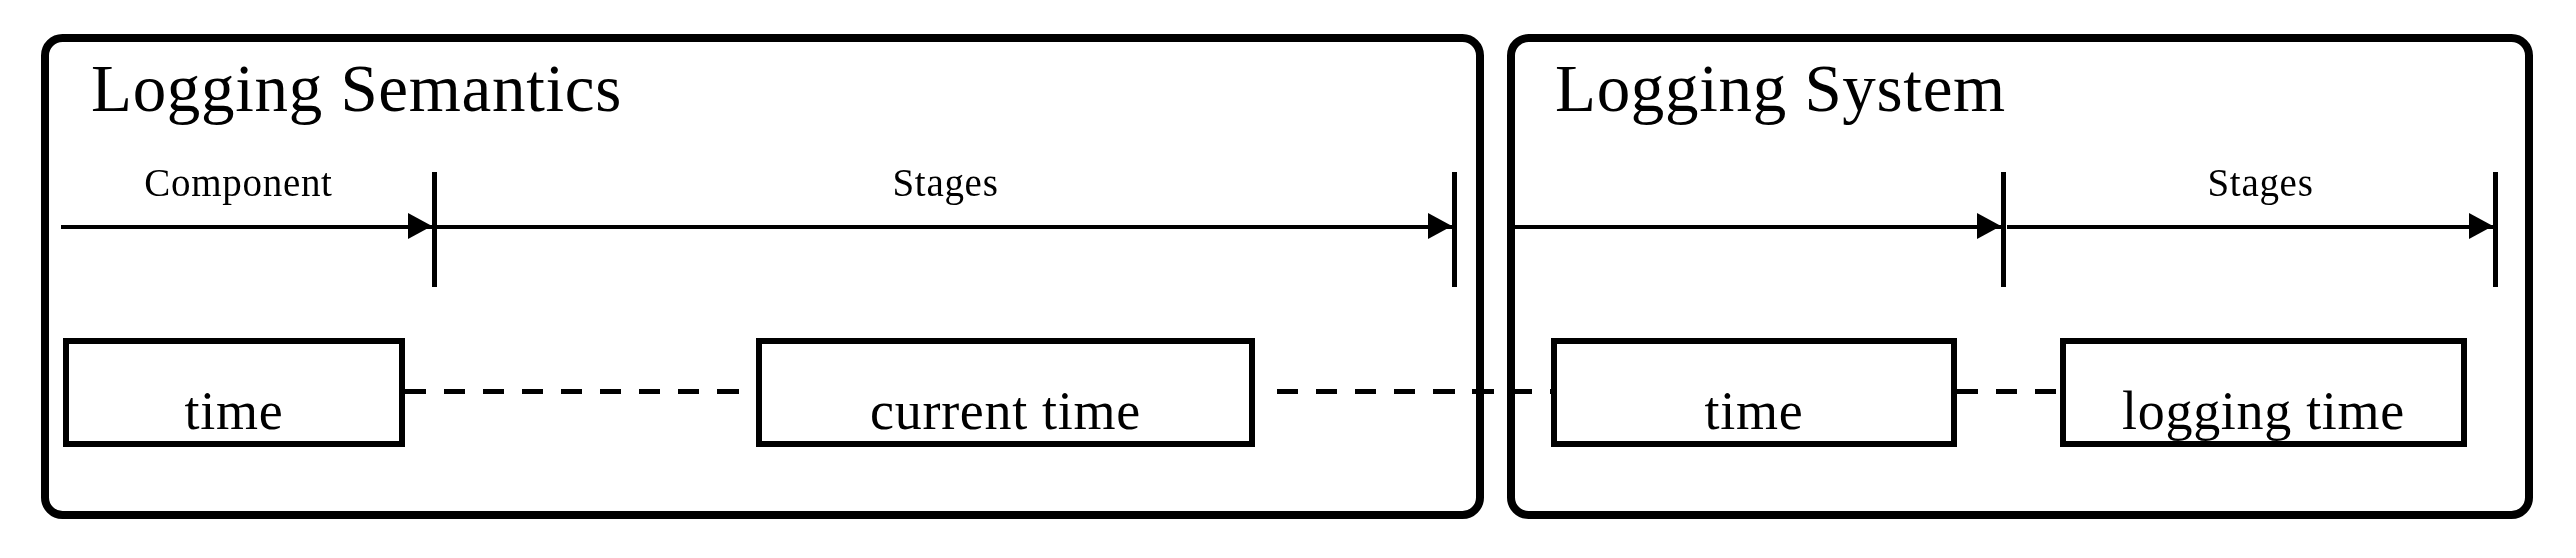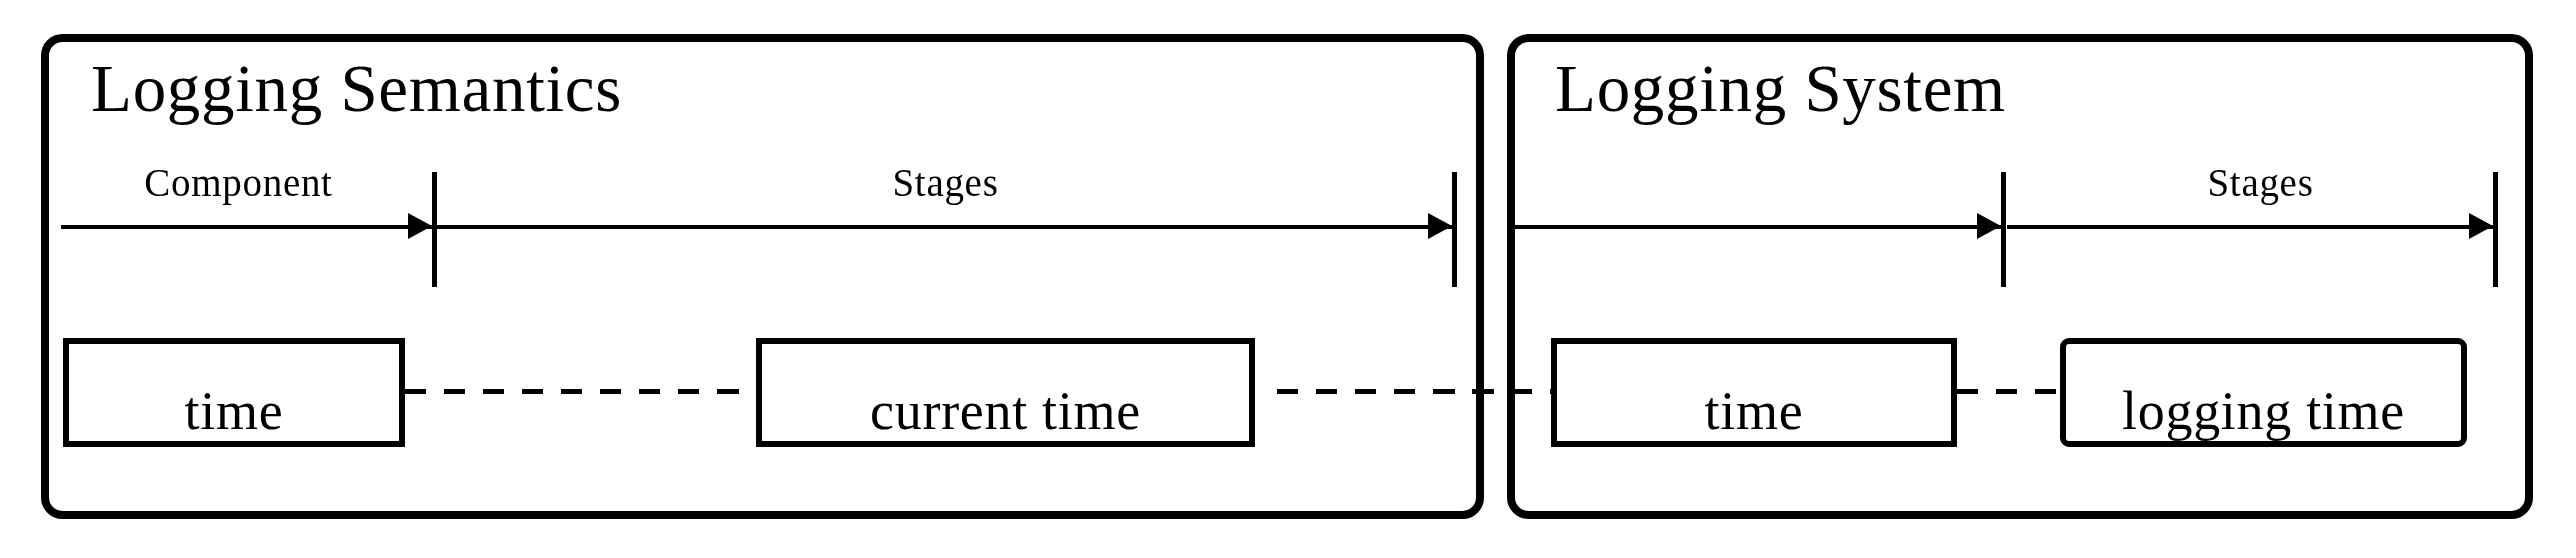--- a/index.html
+++ b/index.html
@@ -138,18 +138,18 @@
   </div>
 
   <div class="node-box" style="left:756px; width:499px;">
     <span class="node-label">current time</span>
   </div>
 
   <div class="node-box" style="left:1551px; width:406px;">
     <span class="node-label">time</span>
   </div>
 
-  <div class="node-box" style="left:2060px; width:407px;border-radius:9px;">
+  <div class="node-box" style="left:2060px; width:407px;">
     <span class="node-label">logging time</span>
   </div>
 
 </div>
 
 
 </body></html>

